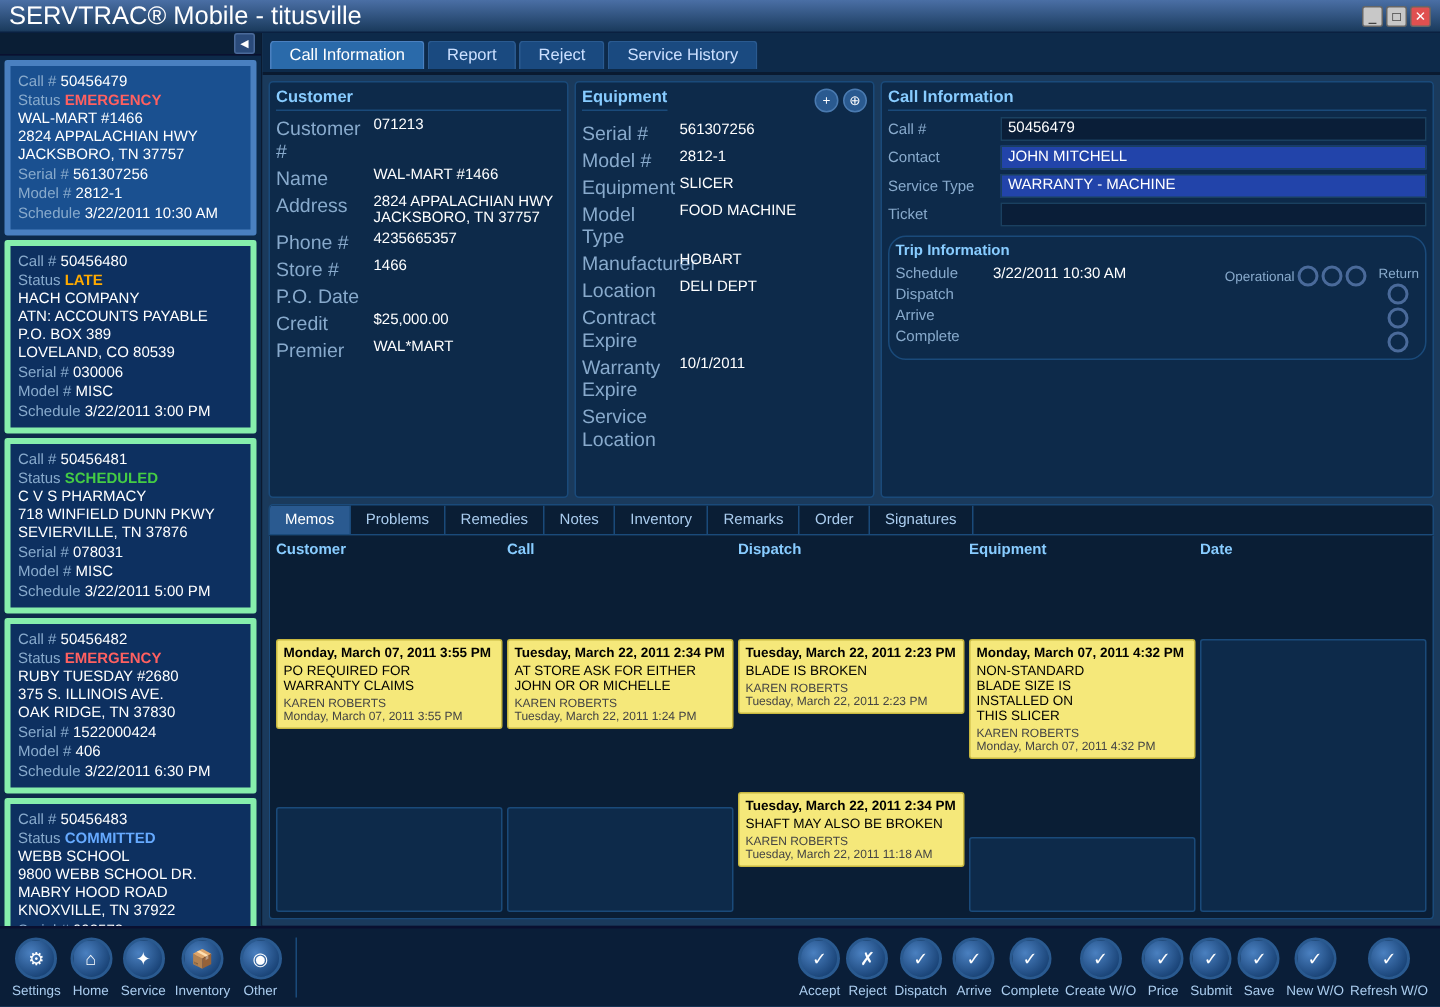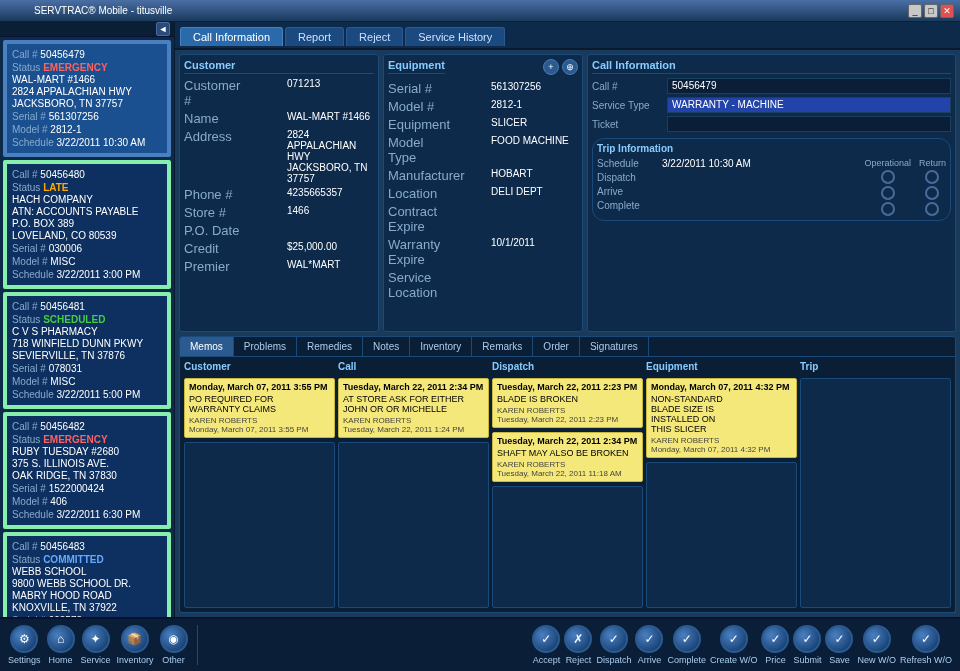--- a/index.html
+++ b/index.html
@@ -17,23 +17,22 @@
     .title-bar {
       background: linear-gradient(to bottom, #4a6fa5, #1a3a5c);
       height: 22px;
       display: flex;
       align-items: center;
       justify-content: space-between;
       padding: 0 6px;
       border-bottom: 1px solid #0a2040;
     }
     .title-bar-text {
-      font-size: 10px;
+      font-size: 17px;
       color: #fff;
-      margin-left: 28px;
     }
     .title-bar-controls {
       display: flex;
       gap: 2px;
     }
     .title-btn {
       width: 14px;
       height: 14px;
       border-radius: 2px;
       border: 1px solid #666;
@@ -173,21 +172,20 @@
     .info-label {
       color: #88aacc;
       font-size: 13px;
       width: 65px;
       flex-shrink: 0;
     }
     .info-value {
       color: #ffffff;
       font-size: 10px;
       flex: 1;
-      margin-left: 38px;
     }
 
     
     .panel-equipment {
       width: 200px;
       background: #0d2a4a;
       border: 1px solid #1a4a7a;
       border-radius: 3px;
       padding: 4px;
     }
@@ -297,20 +295,21 @@
       font-weight: bold;
       padding-bottom: 2px;
     }
     .memo-card {
       background: #f5e87a;
       border: 1px solid #c8b840;
       border-radius: 2px;
       padding: 3px 4px;
       color: #000;
       font-size: 9px;
+      margin-top: 48px;
     }
     .memo-card .memo-date {
       font-weight: bold;
       font-size: 9px;
       margin-bottom: 2px;
     }
     .memo-card .memo-text {
       margin-bottom: 2px;
     }
     .memo-card .memo-author {
@@ -571,20 +570,24 @@
       </div>
 
       <div class="panel-callinfo">
         <div class="panel-title">Call Information</div>
         <div id="callinfo-fields">
             <div class="call-info-field">
               <span class="call-info-label">Call #</span>
               <span class="call-info-value">50456479</span>
             </div>
             <div class="call-info-field">
+              <span class="call-info-label">Contact</span>
+              <span class="call-info-value wide">JOHN MITCHELL</span>
+            </div>
+            <div class="call-info-field">
               <span class="call-info-label">Service Type</span>
               <span class="call-info-value wide">WARRANTY - MACHINE</span>
             </div>
             <div class="call-info-field">
               <span class="call-info-label">Ticket</span>
               <span class="call-info-value"></span>
             </div>
           </div>
 
         <div class="trip-section">
@@ -602,21 +605,21 @@
               </div>
 
               <div style="display:flex;align-items:center;margin-bottom:3px;">
                 <span style="color:#88aacc;font-size:10px;width:65px;">Arrive</span>
               </div>
 
               <div style="display:flex;align-items:center;margin-bottom:3px;">
                 <span style="color:#88aacc;font-size:10px;width:65px;">Complete</span>
               </div>
             </div>
-            <div style="display:flex;flex-direction:column;align-items:center;gap:2px;">
+            <div style="display:flex;flex-direction:row;align-items:center;gap:2px;">
               <span style="color:#88aacc;font-size:9px;">Operational</span>
               <div class="trip-radio"></div>
               <div class="trip-radio"></div>
               <div class="trip-radio"></div>
             </div>
             <div style="display:flex;flex-direction:column;align-items:center;gap:2px;">
               <span style="color:#88aacc;font-size:9px;">Return</span>
               <div class="trip-radio"></div>
               <div class="trip-radio"></div>
               <div class="trip-radio"></div>
@@ -678,21 +681,21 @@
             <div class="memo-col-header">Equipment</div>
             <div class="memo-card">
               <div class="memo-date">Monday, March 07, 2011 4:32 PM</div>
               <div class="memo-text">NON-STANDARD<br>BLADE SIZE IS<br>INSTALLED ON<br>THIS SLICER</div>
               <div class="memo-author">KAREN      ROBERTS</div>
               <div class="memo-author">Monday, March 07, 2011 4:32 PM</div>
             </div>
             <div class="memo-card empty-area"></div>
           </div>
           <div class="memo-col">
-            <div class="memo-col-header">Trip</div>
+            <div class="memo-col-header">Date</div>
             <div class="memo-card empty-area"></div>
           </div>
         </div>
     </div>
   </div>
 </div>
 
 <div class="bottom-toolbar">
   <div id="toolbar-left" style="display:flex;gap:6px;align-items:center;">
       <div class="toolbar-group">

